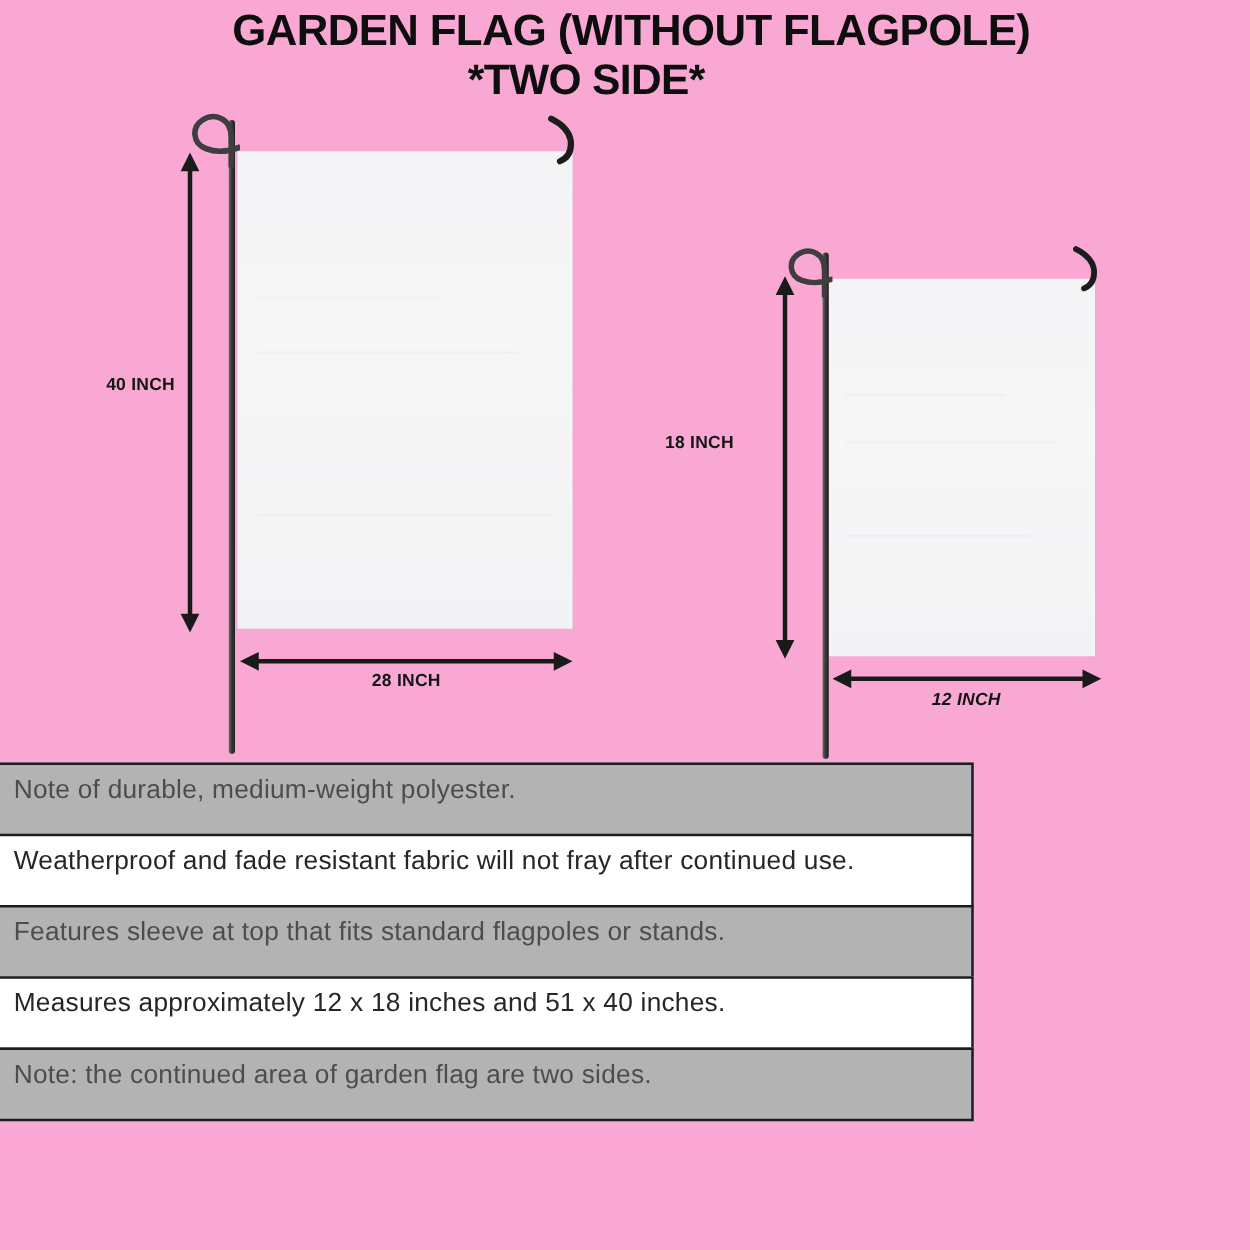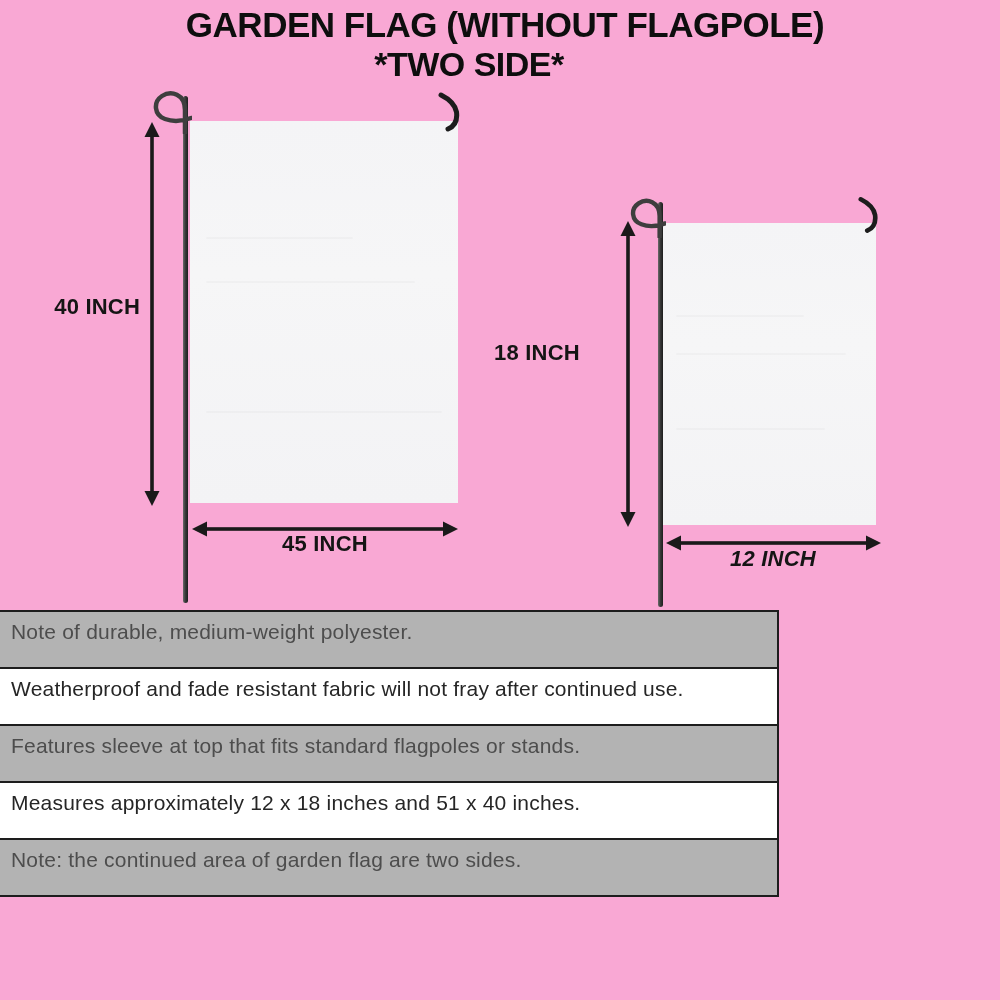--- a/index.html
+++ b/index.html
@@ -34,26 +34,26 @@
   .pole{
     position:absolute; border-radius:3px;
     background:linear-gradient(90deg,#6b6b6b 0%, #3a3a3a 45%, #1d1d1d 100%);
   }
   .pole-large{ left:183px; top:96px; width:5px; height:507px; }
   .pole-small{ left:658px; top:202px; width:5px; height:405px; }
 
   .icon-svg{ position:absolute; }
 
   .dim-label{
-    position:absolute; font-size:22px; font-weight:bold; color:#151515;
+    position:absolute; font-size:14px; font-weight:bold; color:#151515;
     letter-spacing:0.2px; line-height:22px; white-space:nowrap;
   }
   .lbl-h40{ left:30px;  top:296px; width:110px; text-align:right; }
   .lbl-w28{ left:240px; top:533px; width:170px; text-align:center; }
-  .lbl-h18{ left:482px; top:342px; width:110px; text-align:center; }
+  .lbl-h18{ left:532px; top:342px; width:110px; text-align:left; }
   .lbl-w12{ left:688px; top:548px; width:170px; text-align:center;font-style:italic; }
 
   .arrow-fill{ fill:#1a1a1a; }
 
   
   .features{ position:absolute; left:-3px; top:610px; width:782px; }
   .feature-row{
     position:relative; height:59px; margin-top:-2px;
     border:2px solid #1d1d1d;
     padding:7px 12px 0 12px;
@@ -98,21 +98,21 @@
       <polygon class="arrow-fill" points="10,384 2.5,369 17.5,369"></polygon>
     </svg>
 
     <svg class="icon-svg" style="left:192px; top:519px;" width="266" height="20" viewBox="0 0 266 20">
       <polygon class="arrow-fill" points="0,10 15,2.5 15,17.5"></polygon>
       <rect class="arrow-fill" x="13" y="8.2" width="240" height="3.6"></rect>
       <polygon class="arrow-fill" points="266,10 251,2.5 251,17.5"></polygon>
     </svg>
 
     <div class="dim-label lbl-h40">40 INCH</div>
-    <div class="dim-label lbl-w28">45 INCH</div>
+    <div class="dim-label lbl-w28">28 INCH</div>
   </div>
 
   <div>
 
     <div class="fabric fabric-small">
       <div class="fold" style="top:92px;  width:60%;"></div>
       <div class="fold" style="top:130px; width:80%;"></div>
       <div class="fold" style="top:205px; width:70%;"></div>
     </div>
 

